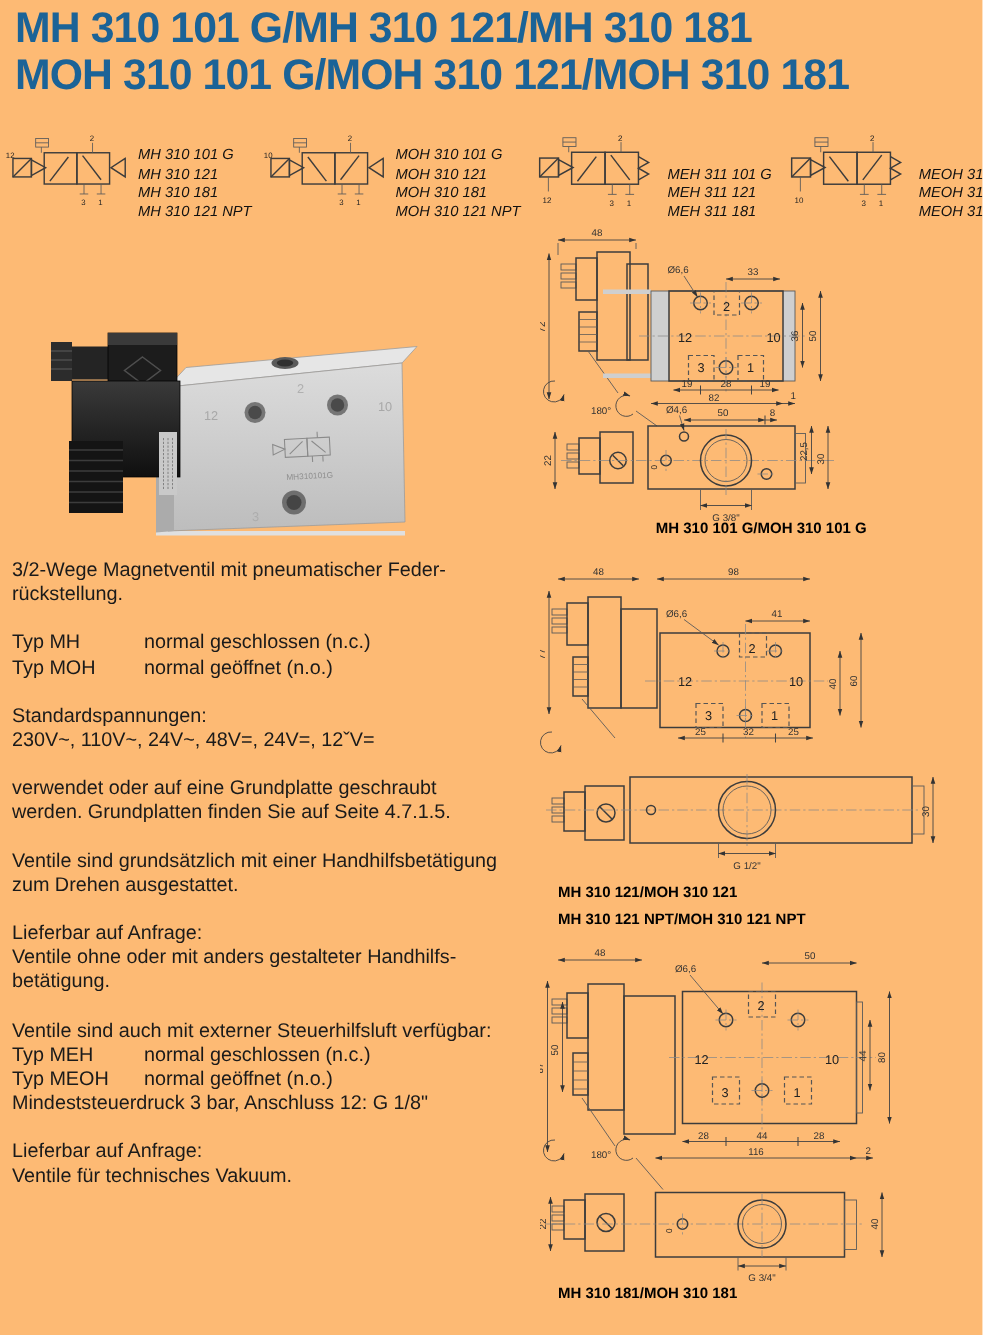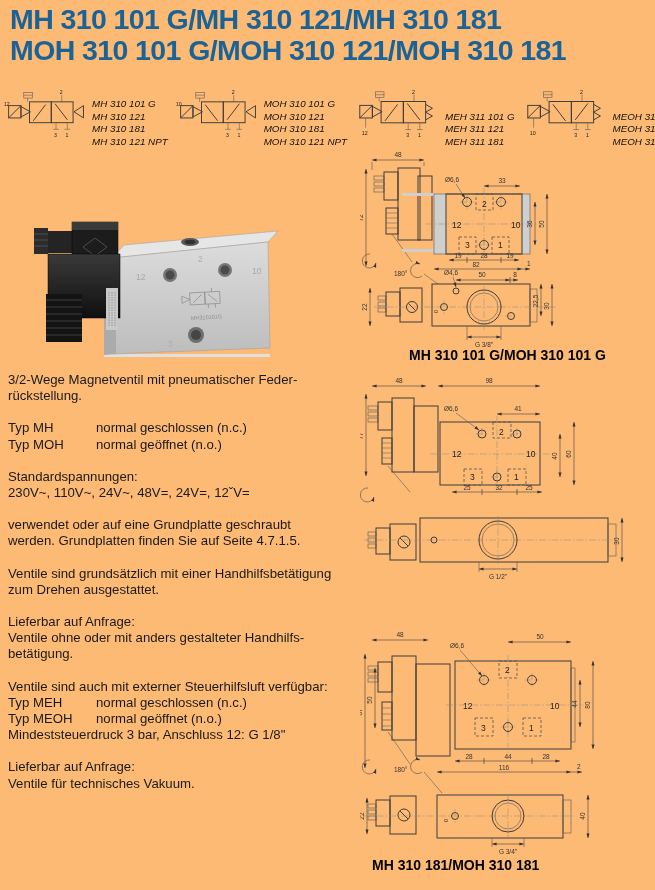--- a/index.html
+++ b/index.html
@@ -16,21 +16,21 @@
           white-space:nowrap;color:#111;}
   
   .photo{position:absolute;left:18px;top:198px;width:272px;height:168px;}
   
   .desc{position:absolute;left:8px;top:372px;width:348px;font-size:13.2px;line-height:16.2px;}
   .gap{height:16px;}
   .typrow{display:flex;}
   .typrow .typ{width:88px;flex:0 0 88px;}
   
   .fig{position:absolute;left:360px;}
-  .figcap{position:absolute;font-weight:bold;font-size:14px;color:#000;white-space:nowrap;}
+  .figcap{position:absolute;font-weight:bold;font-size:10px;color:#000;white-space:nowrap;}
   
   .ln{stroke:#3c3c3c;stroke-width:1;fill:none;}
   .thin{stroke:#5a5a5a;stroke-width:.6;fill:none;}
   .dash{stroke:#555;stroke-width:.8;fill:none;stroke-dasharray:3 2;}
   .cl{stroke:#888;stroke-width:.5;fill:none;stroke-dasharray:7 2 1.5 2;}
   .dim{stroke:#444;stroke-width:.6;fill:none;}
   .tick{stroke:#444;stroke-width:.7;}
   .hat{stroke:#555;stroke-width:.5;}
   text.dt{font:6.5px "Liberation Sans",sans-serif;fill:#333;}
   text.pt{font:8.5px "Liberation Sans",sans-serif;fill:#222;}
@@ -477,20 +477,24 @@
       <circle class="thin" cx="138" cy="164" r="16"></circle>
       <line class="cl" x1="138" y1="140" x2="138" y2="190"></line>
     </g>
     <line class="dim" x1="262" y1="142" x2="262" y2="186" marker-start="url(#arr)" marker-end="url(#arr)"></line>
     <text class="dt" x="259" y="165" text-anchor="middle" transform="rotate(-90 259 165)">30</text>
     <line class="thin" x1="119" y1="186" x2="119" y2="196"></line>
       <line class="thin" x1="157" y1="186" x2="157" y2="196"></line>
     <line class="dim" x1="119" y1="193" x2="157" y2="193" marker-start="url(#arr)" marker-end="url(#arr)"></line>
     <text class="dt" x="138" y="203" text-anchor="middle">G 1/2"</text>
   </svg>
+  <div class="figcap" style="top:587px;left:372px;line-height:18px;">
+    <div>MH 310 121/MOH 310 121</div>
+    <div>MH 310 121 NPT/MOH 310 121 NPT</div>
+  </div>
 
   <svg class="fig" style="top:628px;" width="295" height="228" viewBox="0 0 295 228">
 
     <g>
       <rect class="thin" x="8" y="38" width="10" height="4"></rect>
         <rect class="thin" x="8" y="44" width="10" height="4"></rect>
         <rect class="thin" x="8" y="50" width="10" height="4"></rect>
       <rect class="ln" x="18" y="34" width="14" height="30"></rect>
       <rect class="ln" x="32" y="28" width="24" height="84"></rect>
       <rect class="ln" x="22" y="74" width="10" height="28"></rect>

